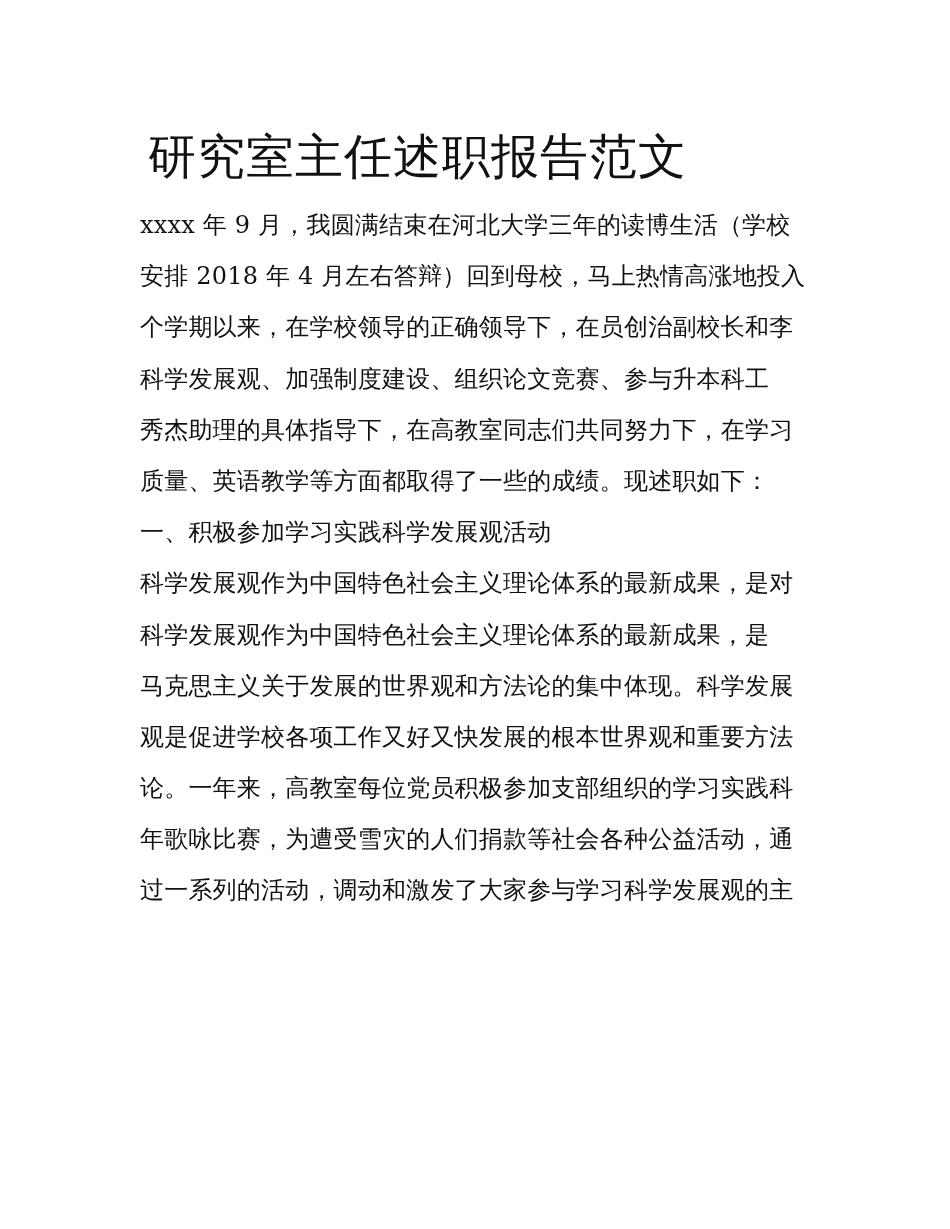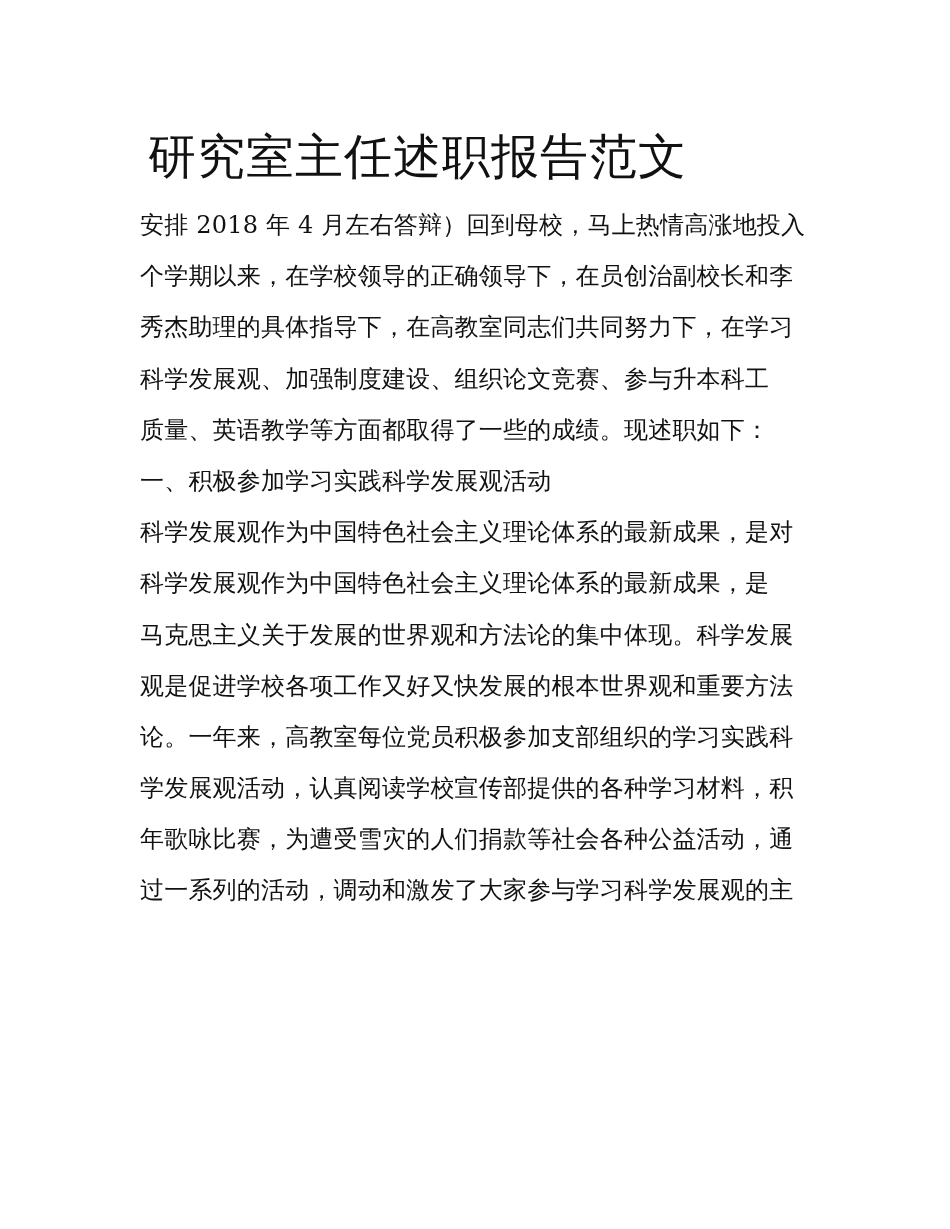--- a/index.html
+++ b/index.html
@@ -45,28 +45,28 @@
       white-space: nowrap;
       letter-spacing: 0.2px;
     }
   </style>
 </head>
 <body>
 
 <div class="page">
   <h1 class="title">研究室主任述职报告范文</h1>
   <div class="body-lines">
+    <div class="line">xxxx 年 9 月，我圆满结束在河北大学三年的读博生活（学校</div>
     <div class="line">安排 2018 年 4 月左右答辩）回到母校，马上热情高涨地投入</div>
     <div class="line">个学期以来，在学校领导的正确领导下，在员创治副校长和李</div>
+    <div class="line">科学发展观、加强制度建设、组织论文竞赛、参与升本科工</div>
     <div class="line">秀杰助理的具体指导下，在高教室同志们共同努力下，在学习</div>
-    <div class="line">科学发展观、加强制度建设、组织论文竞赛、参与升本科工</div>
     <div class="line">质量、英语教学等方面都取得了一些的成绩。现述职如下：</div>
     <div class="line">一、积极参加学习实践科学发展观活动</div>
     <div class="line">科学发展观作为中国特色社会主义理论体系的最新成果，是对</div>
     <div class="line">科学发展观作为中国特色社会主义理论体系的最新成果，是</div>
     <div class="line">马克思主义关于发展的世界观和方法论的集中体现。科学发展</div>
     <div class="line">观是促进学校各项工作又好又快发展的根本世界观和重要方法</div>
     <div class="line">论。一年来，高教室每位党员积极参加支部组织的学习实践科</div>
-    <div class="line">学发展观活动，认真阅读学校宣传部提供的各种学习材料，积</div>
     <div class="line">年歌咏比赛，为遭受雪灾的人们捐款等社会各种公益活动，通</div>
     <div class="line">过一系列的活动，调动和激发了大家参与学习科学发展观的主</div>
   </div>
 </div>
 
 </body></html>

